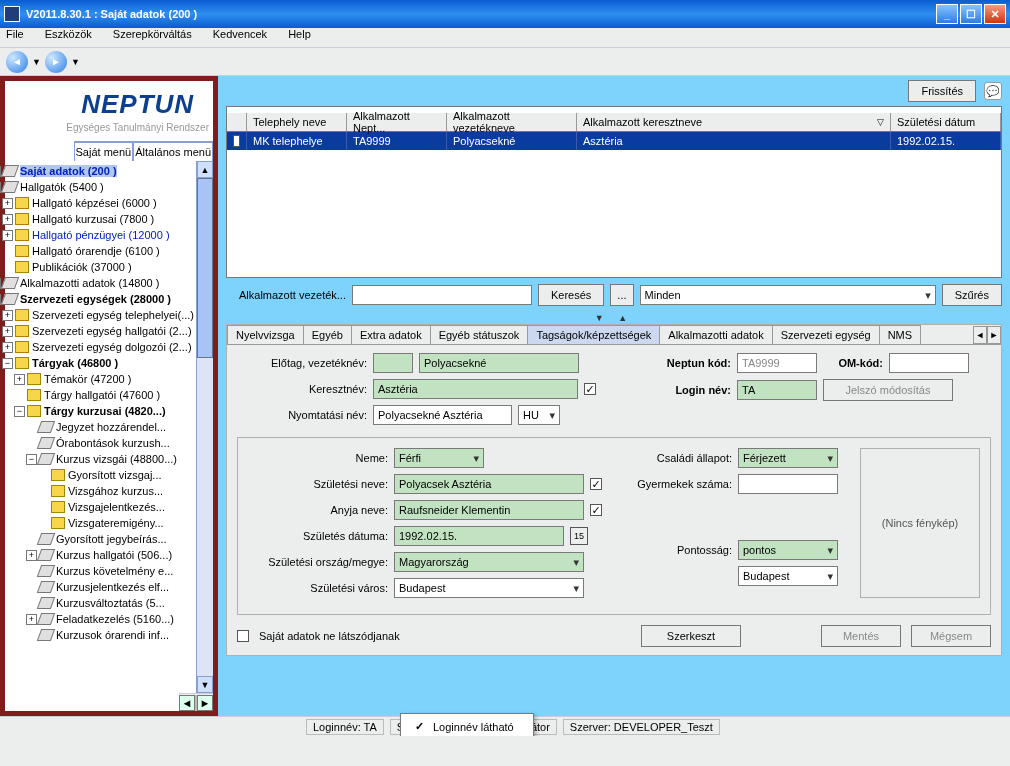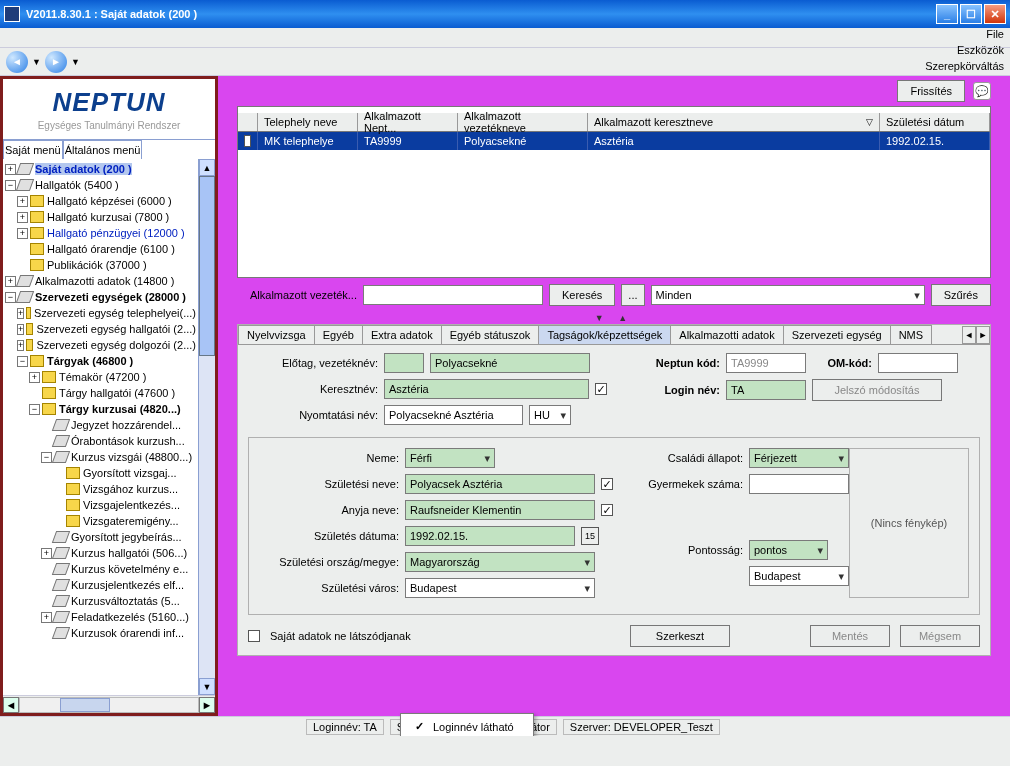--- a/index.html
+++ b/index.html
@@ -3,25 +3,25 @@
 <meta charset="utf-8">
 <style>
 * { box-sizing: border-box; font-family: Tahoma, Arial, sans-serif; font-size: 11px; }
 body { margin: 0; padding: 0; background: #eceeed; width: 1010px; }
 .titlebar { background: linear-gradient(to bottom, #0a5cd1, #2f8ff0, #0a5cd1); height: 28px; display: flex; align-items: center; padding: 0 4px; color: #fff; font-weight: bold; font-size: 13px; }
 .titlebar .icon { width: 16px; height: 16px; background: #1f3d7a; border: 1px solid #fff; margin-right: 6px; }
 .winbtns { margin-left: auto; display: flex; gap: 2px; }
 .winbtn { width: 22px; height: 20px; border: 1px solid #fff; display:flex;align-items:center;justify-content:center;color:#fff;font-weight:bold; }
 .winbtn.close { background: linear-gradient(to bottom,#f59c82,#d1350a); }
 .winbtn:not(.close){ background: linear-gradient(to bottom,#88c3ff,#2b7fe6); }
-.menubar { background: #eceeed; height: 20px; display: flex; align-items: flex-end; padding: 0 6px; gap: 4px; border-bottom:1px solid #ccd;flex-direction:column; }
+.menubar { background: #eceeed; height: 20px; display: flex; align-items: flex-start; padding: 0 6px; gap: 21px; border-bottom:1px solid #ccd; }
 .toolbar { background: #eceeed; height: 28px; display: flex; align-items: center; padding: 0 6px; gap: 4px;border-bottom:1px solid #ccd; }
 .circlebtn { width: 22px; height: 22px; border-radius: 50%; background: radial-gradient(circle at 30% 30%, #cfe8ff, #2b7fe6); display:flex;align-items:center;justify-content:center;color:#fff;font-size:10px;}
 .main { display: flex; height: 640px; }
-.sidebar { width: 218px; background: #fff; border:3px solid #7f1d1d; display:flex;flex-direction:column; }
+.sidebar { width: 218px; background: #fff; border:5px solid #7f1d1d; display:flex;flex-direction:column;align-items:flex-end; }
 .logo { padding: 8px 4px; text-align: center; }
 .logotxt { color: #0c3f8d; font-weight: bold; font-size: 26px; letter-spacing: 1px; font-style: italic; }
 .logosub { color: #999; font-size: 10px; margin-top: 2px; }
 .tabs { display:flex; border-top:1px solid #8a9fd1; }
 .tab { padding: 3px 1px; border:1px solid #8a9fd1; border-bottom:none; background:#fff; }
 .tab.active { font-weight: normal; }
 .tree { flex:1; overflow:auto; padding:2px; font-size:11px; }
 .node { display:flex; align-items:center; height:16px; white-space:nowrap; }
 .node .pm { width:11px;height:11px;border:1px solid #777;display:flex;align-items:center;justify-content:center;font-size:9px;margin-right:2px;line-height:9px;background:#fff; }
 .node.noexp .pm { visibility:hidden; }
@@ -30,21 +30,21 @@
 .ico-yel { background:#f7d64a;border:1px solid #a58400; }
 .nodelbl { }
 .sel { background:#b3c7ee; }
 .bold { font-weight:bold; }
 .blue { color:#0020c0; }
 .ind1 { padding-left:12px; } .ind2 { padding-left:24px; } .ind3 { padding-left:36px; } .ind4 { padding-left:48px; }
 .hscroll { height:18px;display:flex;align-items:center;background:#eceeed;border-top:1px solid #ccd; }
 .hscroll .arrow { width:16px;height:16px;border:1px solid #777;display:flex;align-items:center;justify-content:center;background:#dfe; }
 .hscroll .track { flex:1;height:16px;background:#f0f0f0;border:1px solid #bbb;position:relative; }
 .hscroll .thumb { position:absolute;left:40px;width:50px;top:0;bottom:0;background:#c8d6ee;border:1px solid #8a9fd1; }
-.content { flex:1; background:#d946ef; padding: 4px 19px; position:relative; overflow:hidden; }
+.content { flex:1; background:#7dd3fc; padding: 4px 8px; position:relative; overflow:hidden; }
 .refreshrow { display:flex;justify-content:flex-end;gap:8px;align-items:center;margin-bottom:4px; }
 .btn { border:1px solid #777; background:#eceeed; padding:2px 12px; height:22px; }
 .gridwrap { background:#fff;border:1px solid #777;height:172px;position:relative; }
 .gridhead { display:flex;background:#eceeed;border-bottom:1px solid #777;margin-top:6px; }
 .gh { border-right:1px solid #999;padding:2px 6px;height:18px;display:flex;align-items:center; }
 .gridrow { display:flex;background:#0a3ca0;color:#fff; }
 .gc { border-right:1px solid #3a5cb0;padding:2px 6px;height:18px;display:flex;align-items:center; }
 .chk { width:12px;height:12px;border:1px solid #555;background:#fff;display:inline-block; }
 .searchrow { display:flex;align-items:center;gap:6px;margin:6px 0; }
 .tinput { border:1px solid #7a7a7a;height:20px;padding:0 4px;background:#fff; }
@@ -427,21 +427,21 @@
                   <div class="select green" style="width:100px">
                     <span>Férjezett</span>
                   </div>
                 </div>
               <div class="row">
                   <span class="lbl" style="width:110px">Gyermekek száma:</span>
                   <input class="tinput" style="width: 100px;">
                 </div>
               <div class="row" style="margin-top:46px">
                   <span class="lbl" style="width:110px">Pontosság:</span>
-                  <div class="select green" style="width:79px">
+                  <div class="select green" style="width:100px">
                     <span>pontos</span>
                   </div>
                 </div>
               <div class="row">
                   <span class="lbl" style="width:110px"></span>
                   <div class="select" style="width:100px">
                     <span>Budapest</span>
                   </div>
                 </div>
             </div>

